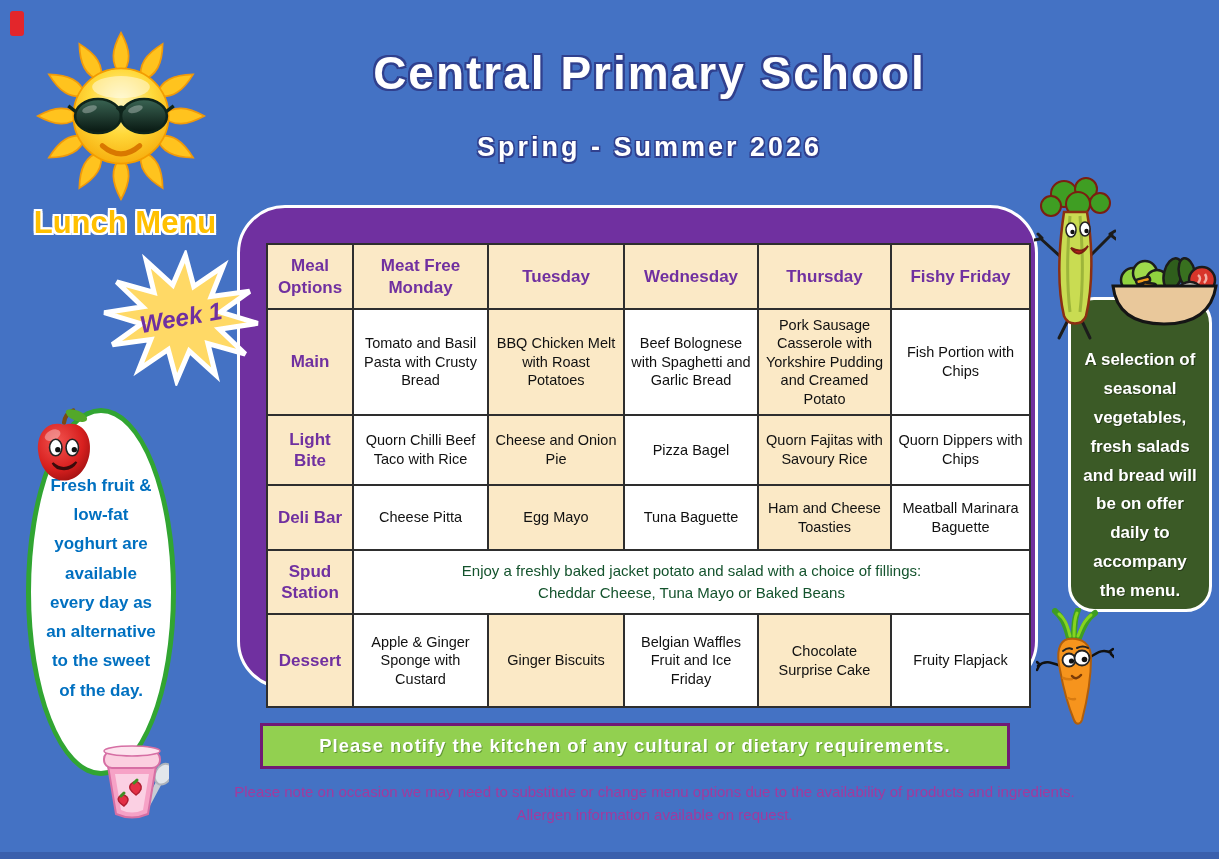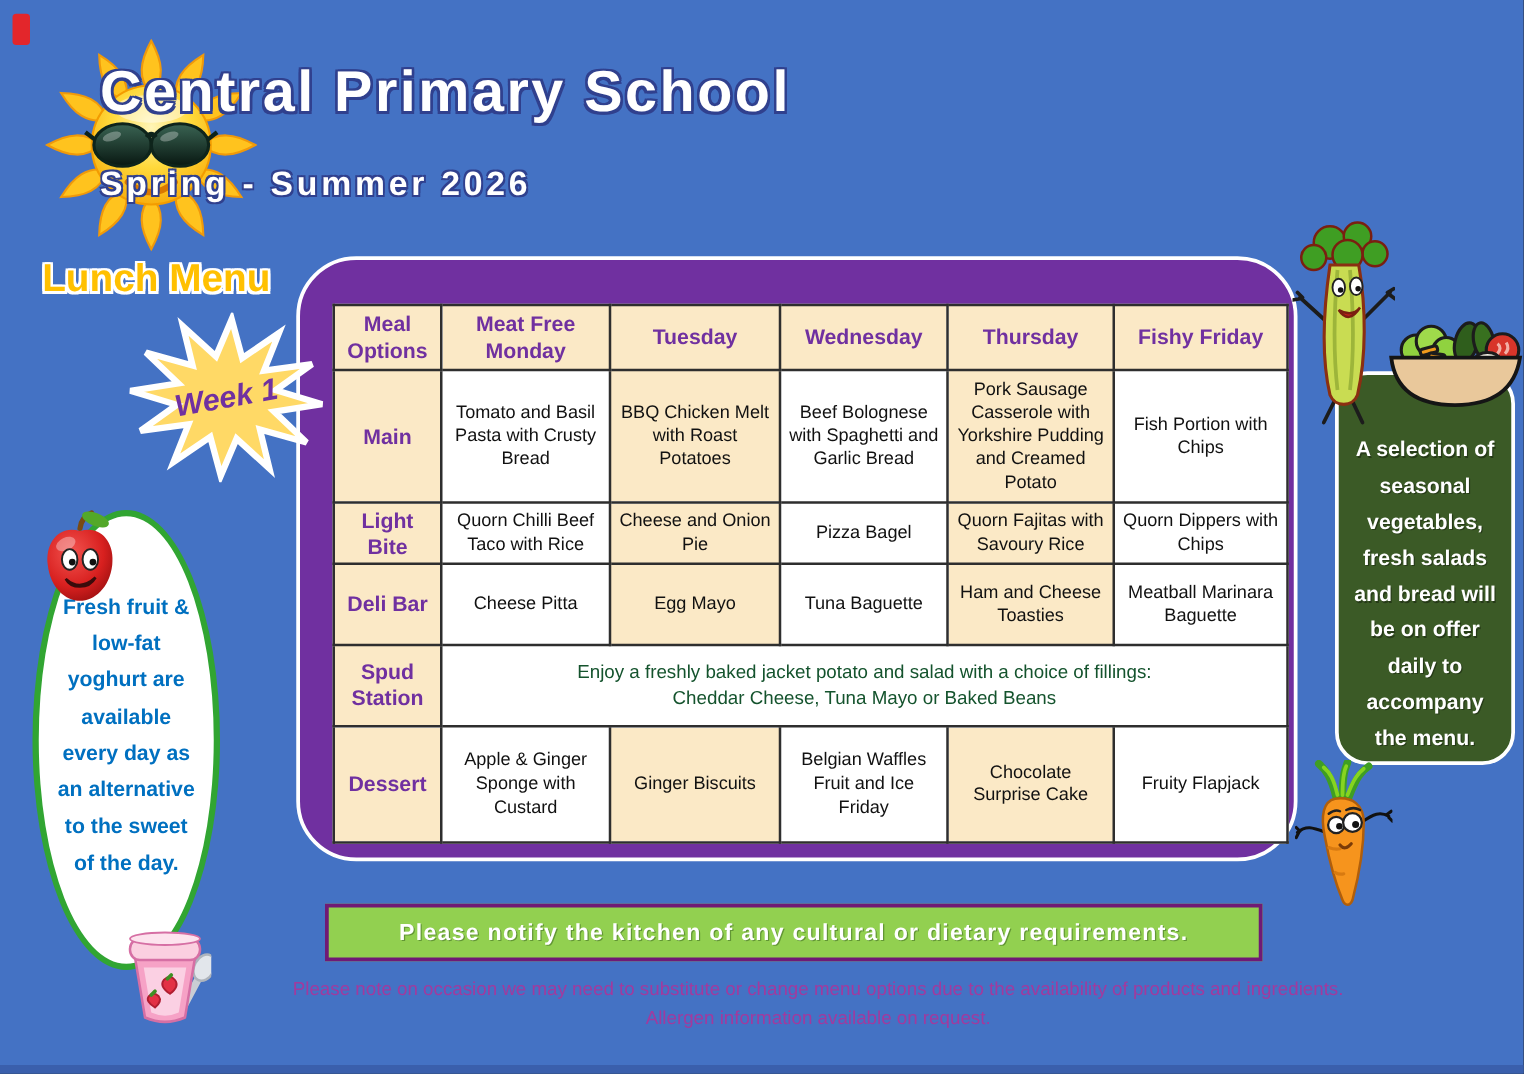--- a/index.html
+++ b/index.html
@@ -2,21 +2,21 @@
 <html style="--background: #4472C4; --panel: #7030A0; --cream: #FBE9C6; --purple: #7030A0; --blue-note: #0070C0; --oval-border: #31A532; --green-box: #3B5A26; --banner: #92D050; --footnote: #A23A9E; --lunch-menu: #FFC000; --burst: #FFD966;"><head>
 <meta charset="utf-8">
 <style>
   html,body{margin:0;padding:0;background:#222;}
   .page{position:relative;width:1219px;height:859px;overflow:hidden;
         background:var(--background,#4472C4);
         font-family:"Liberation Sans",sans-serif;}
   .abs{position:absolute;}
 
   
-  .titles{position:absolute;left:80px;right:0;top:46px;}
+  .titles{position:absolute;left:80px;right:0;top:46px;text-align:center;}
   .school-title{
     font-size:46px;font-weight:700;letter-spacing:2px;color:#fff;
     text-shadow:-2px -2px 0 #30408E, 2px -2px 0 #30408E, -2px 2px 0 #30408E, 2px 2px 0 #30408E,
                 -2px 0 0 #30408E, 2px 0 0 #30408E, 0 -2px 0 #30408E, 0 2px 0 #30408E;}
   .term-subtitle{
     margin-top:32px;font-size:27px;font-weight:700;letter-spacing:3px;color:#fff;
     text-shadow:-1.5px -1.5px 0 #30408E,1.5px -1.5px 0 #30408E,-1.5px 1.5px 0 #30408E,1.5px 1.5px 0 #30408E;}
 
   .lunch-menu{
     left:18px;top:205px;width:214px;text-align:center;
@@ -30,21 +30,21 @@
   .menu-panel{left:237px;top:205px;width:801px;height:484px;box-sizing:border-box;
     background:var(--panel,#7030A0);border:3px solid #fff;border-radius:48px;}
   table.menu{position:absolute;left:26px;top:35px;width:763px;height:432px;
     border-collapse:collapse;table-layout:fixed;background:#fff;}
   table.menu th,table.menu td{
     border:2px solid #2E2E2E;text-align:center;vertical-align:middle;
     padding:2px 6px;color:#111;font-size:14.5px;line-height:1.28;overflow:hidden;}
   table.menu th{color:var(--purple,#7030A0);font-weight:700;font-size:17px;line-height:1.25;}
   .bg-cream{background:var(--cream,#FBE9C6);}
   .bg-white{background:#FFFFFF;}
-  tr.r-head{height:52px;border-radius:16px;} tr.r-main{height:106px;} tr.r-light{height:48px;}
+  tr.r-head{height:65px;border-radius:16px;} tr.r-main{height:106px;} tr.r-light{height:70px;}
   tr.r-deli{height:65px;} tr.r-spud{height:64px;} tr.r-dessert{height:93px;}
   .spud-text{font-size:15px;line-height:1.45;color:#14532d;}
 
   
   .starburst{left:100px;top:250px;width:162px;height:136px;transform:rotate(4deg);}
 
   
   .left-oval{left:26px;top:408px;width:150px;height:368px;box-sizing:border-box;
     background:#fff;border:5px solid var(--oval-border,#31A532);border-radius:50%;}
   .left-oval-text{padding:58px 15px 0;text-align:center;

